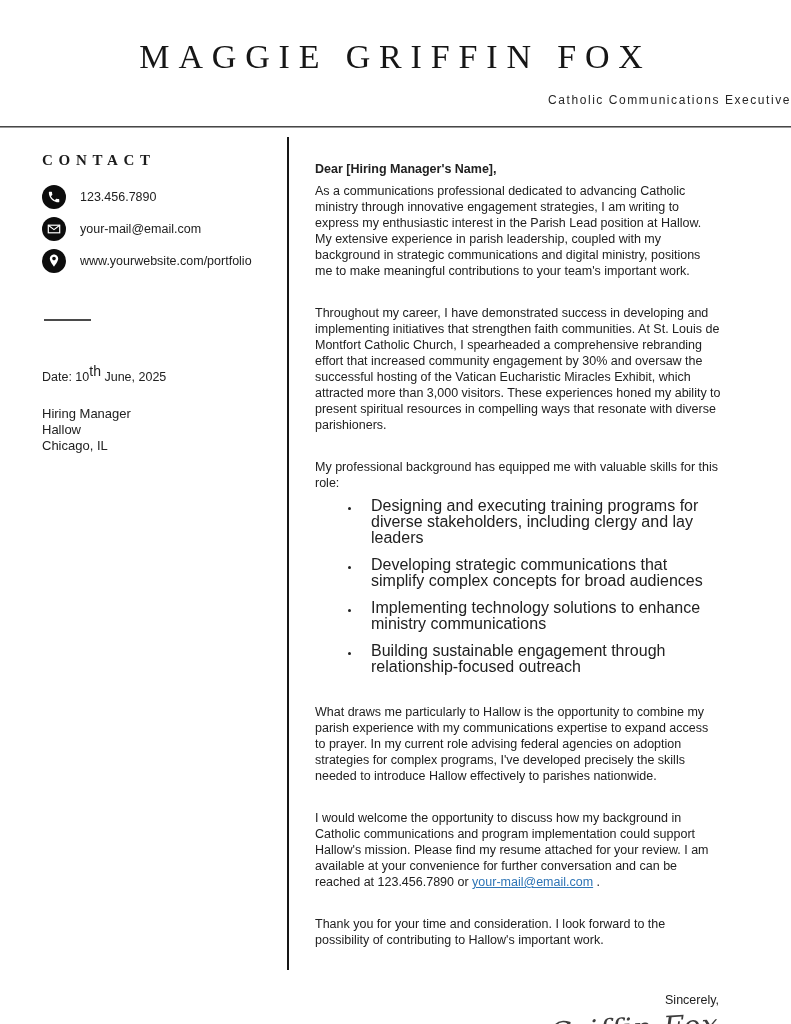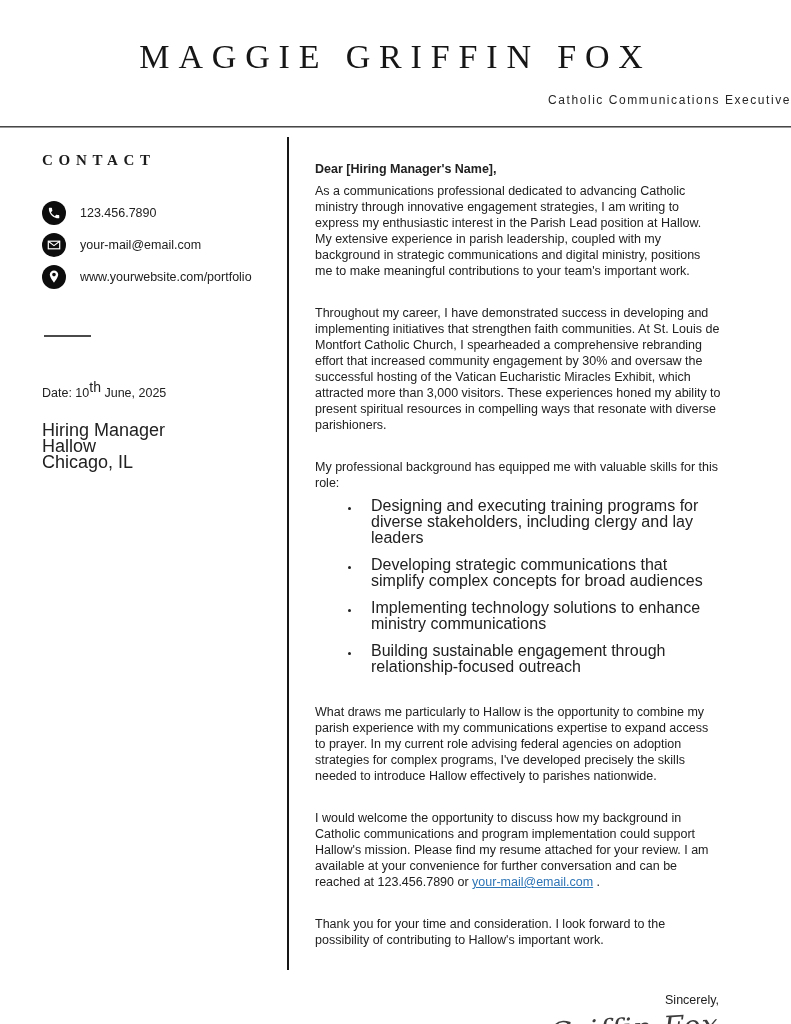--- a/index.html
+++ b/index.html
@@ -41,36 +41,36 @@
   .content { display: flex; align-items: stretch; }
 
   .sidebar { width: 287px; padding: 24px 18px 0 42px; flex: none; }
 
   .contact-heading {
     font-family: "Liberation Serif", serif;
     font-weight: 700;
     font-size: 15px;
     letter-spacing: 0.38em;
     color: #1c1c1c;
-    margin-bottom: 32px;
+    margin-bottom: 16px;
   }
   .contact-row { display: flex; align-items: center; margin-bottom: 8px; }
   .contact-icon { width: 24px; height: 24px; flex: none; margin-right: 14px; }
   .contact-value { font-size: 12.5px; color: #212121; text-align: right; }
 
   .short-rule {
     width: 47px; height: 0;
     border-top: 2px solid #4a4a4a;
     margin: 46px 0 0 2px;
   }
 
   .date-line { margin-top: 42px; font-size: 12.5px; color: #212121; }
   .date-line sup { font-size: 14px; vertical-align: super; }
 
-  .recipient { margin-top: 22px; font-size: 18px; line-height: 16px; color: #212121; }
+  .recipient { margin-top: 22px; font-size: 13px; line-height: 16px; color: #212121; }
 
   .v-rule {
     width: 2px; flex: none;
     background: #161616;
     height: 833px;
     margin-top: 9px;
   }
 
   
   .letter { width: 460px; padding: 33px 28px 0 26px; flex: none; }

